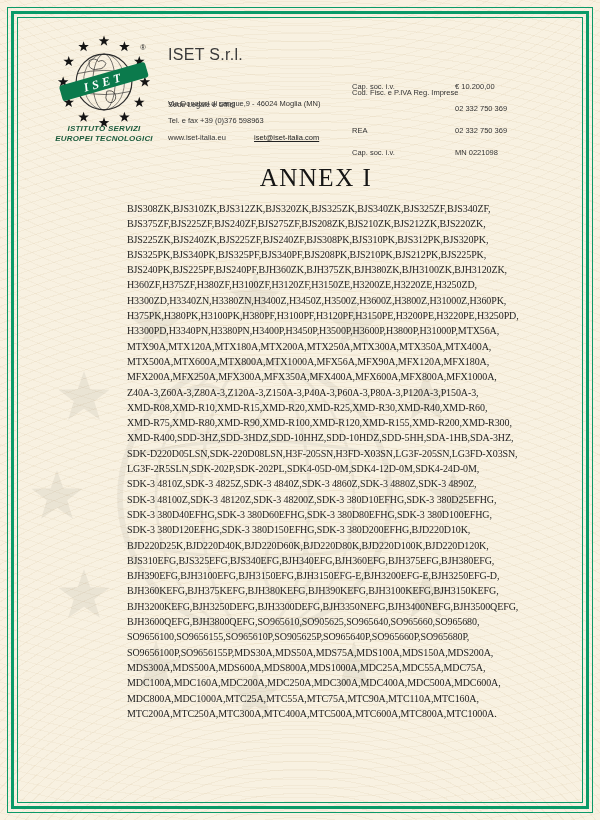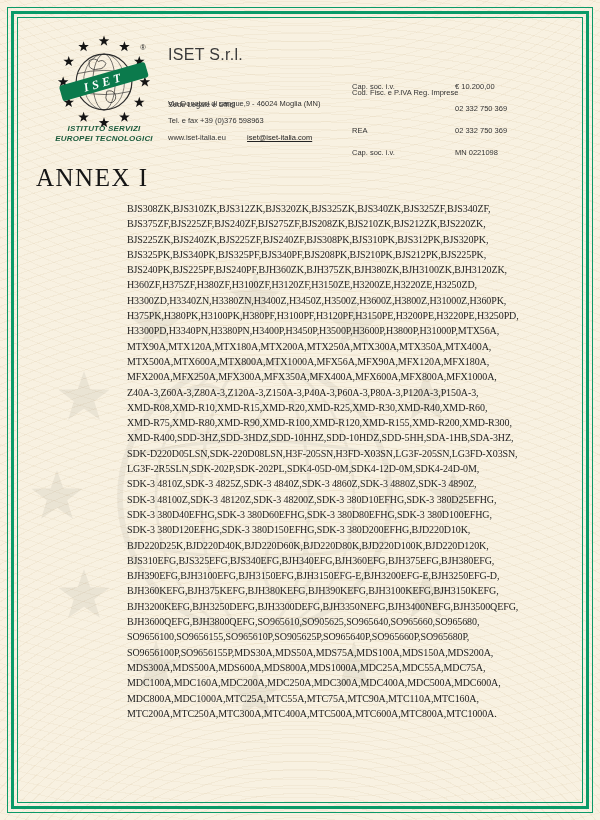--- a/index.html
+++ b/index.html
@@ -14,24 +14,24 @@
   .frame{position:absolute;pointer-events:none;}
   .f1{inset:7px;border:1px solid #0a9a68;}
   .f2{inset:11px;border:3px solid #0a9a68;}
   .f3{inset:17px;border:1px solid #0a9a68;}
   .logo-wrap{position:absolute;left:45px;top:30px;width:118px;}
   .logo-caption{position:absolute;left:22px;top:124px;width:164px;text-align:center;
     font-size:8px;font-weight:bold;line-height:10px;color:#1c5b3c;letter-spacing:.2px;font-style:italic;}
   .company{position:absolute;left:168px;top:46px;font-size:16px;color:#3a3a3a;letter-spacing:.3px;text-align:center;}
   .addr{position:absolute;left:168px;font-size:7.5px;color:#333;}
   .contact a{color:#222;text-decoration:underline;}
-  .contact .site{margin-right:19px;}
+  .contact .site{margin-right:26px;}
   .reg-label{position:absolute;left:352px;font-size:7.5px;color:#333;}
   .reg-value{position:absolute;left:455px;font-size:7.5px;color:#333;}
-  .doc-title{position:absolute;left:36px;top:164px;width:560px;text-align:left;
+  .doc-title{position:absolute;left:36px;top:164px;width:560px;text-align:center;
     font-family:"Liberation Serif",serif;font-size:25px;color:#151515;letter-spacing:1.5px;}
   .codes{position:absolute;left:127px;top:201px;width:382px;
     font-family:"Liberation Serif",serif;color:#232323;}
   .code-line{font-size:10px;line-height:15.3px;letter-spacing:-0.1px;white-space:nowrap;}
   .watermark{position:absolute;left:-15px;top:245px;width:540px;height:504px;
     opacity:0.055;filter:grayscale(100%);pointer-events:none;}
 </style>
 </head>
 <body>
 

